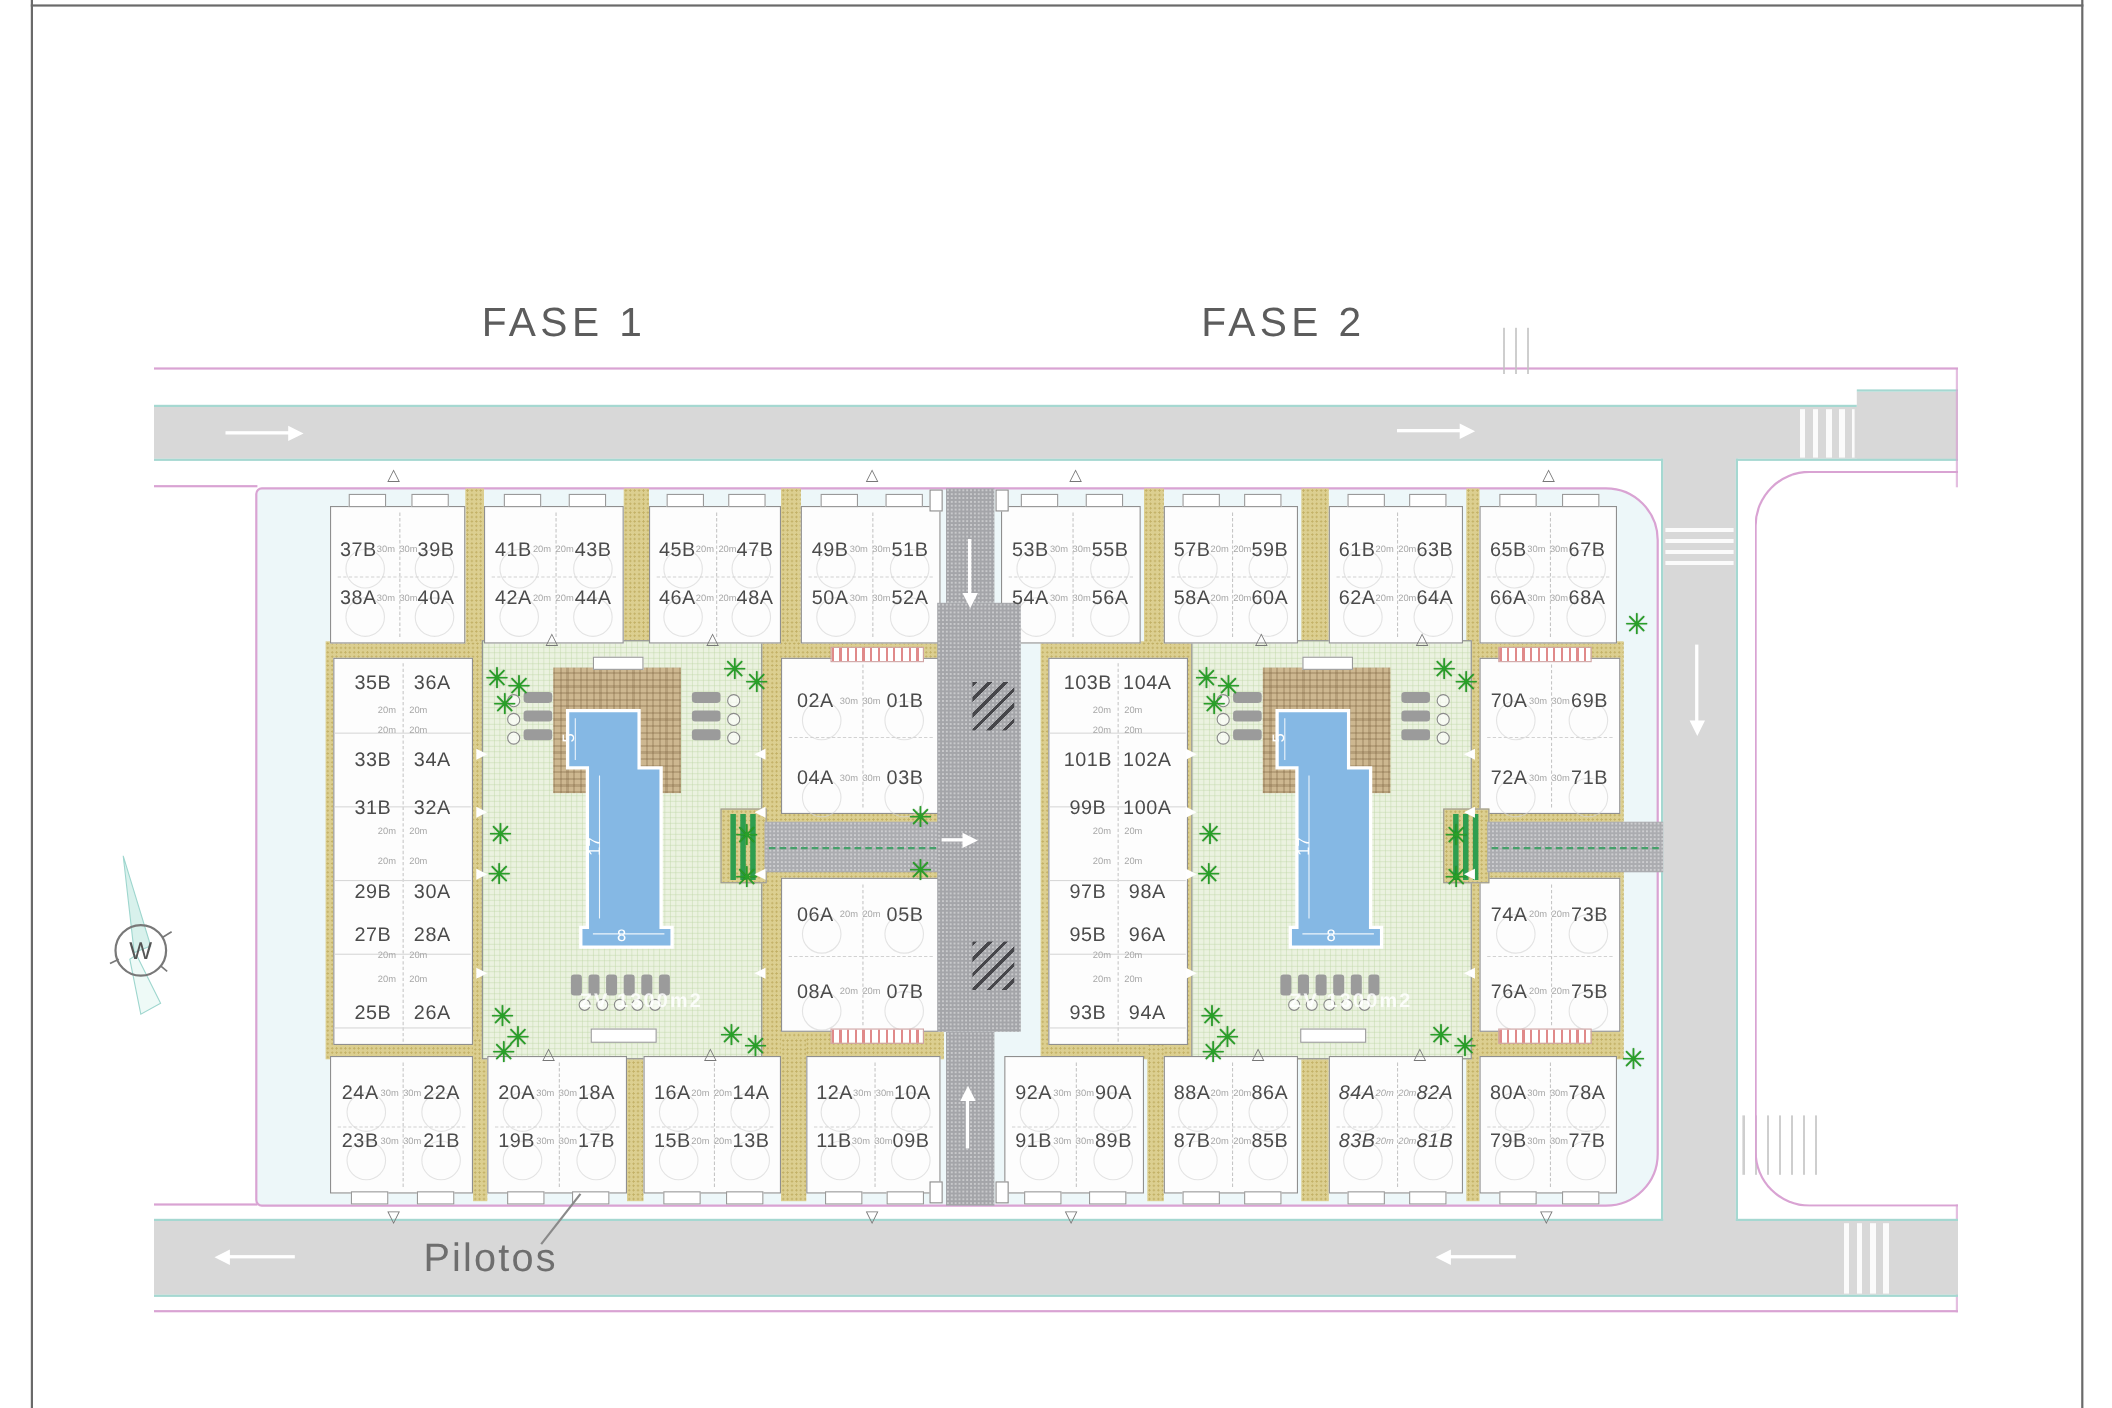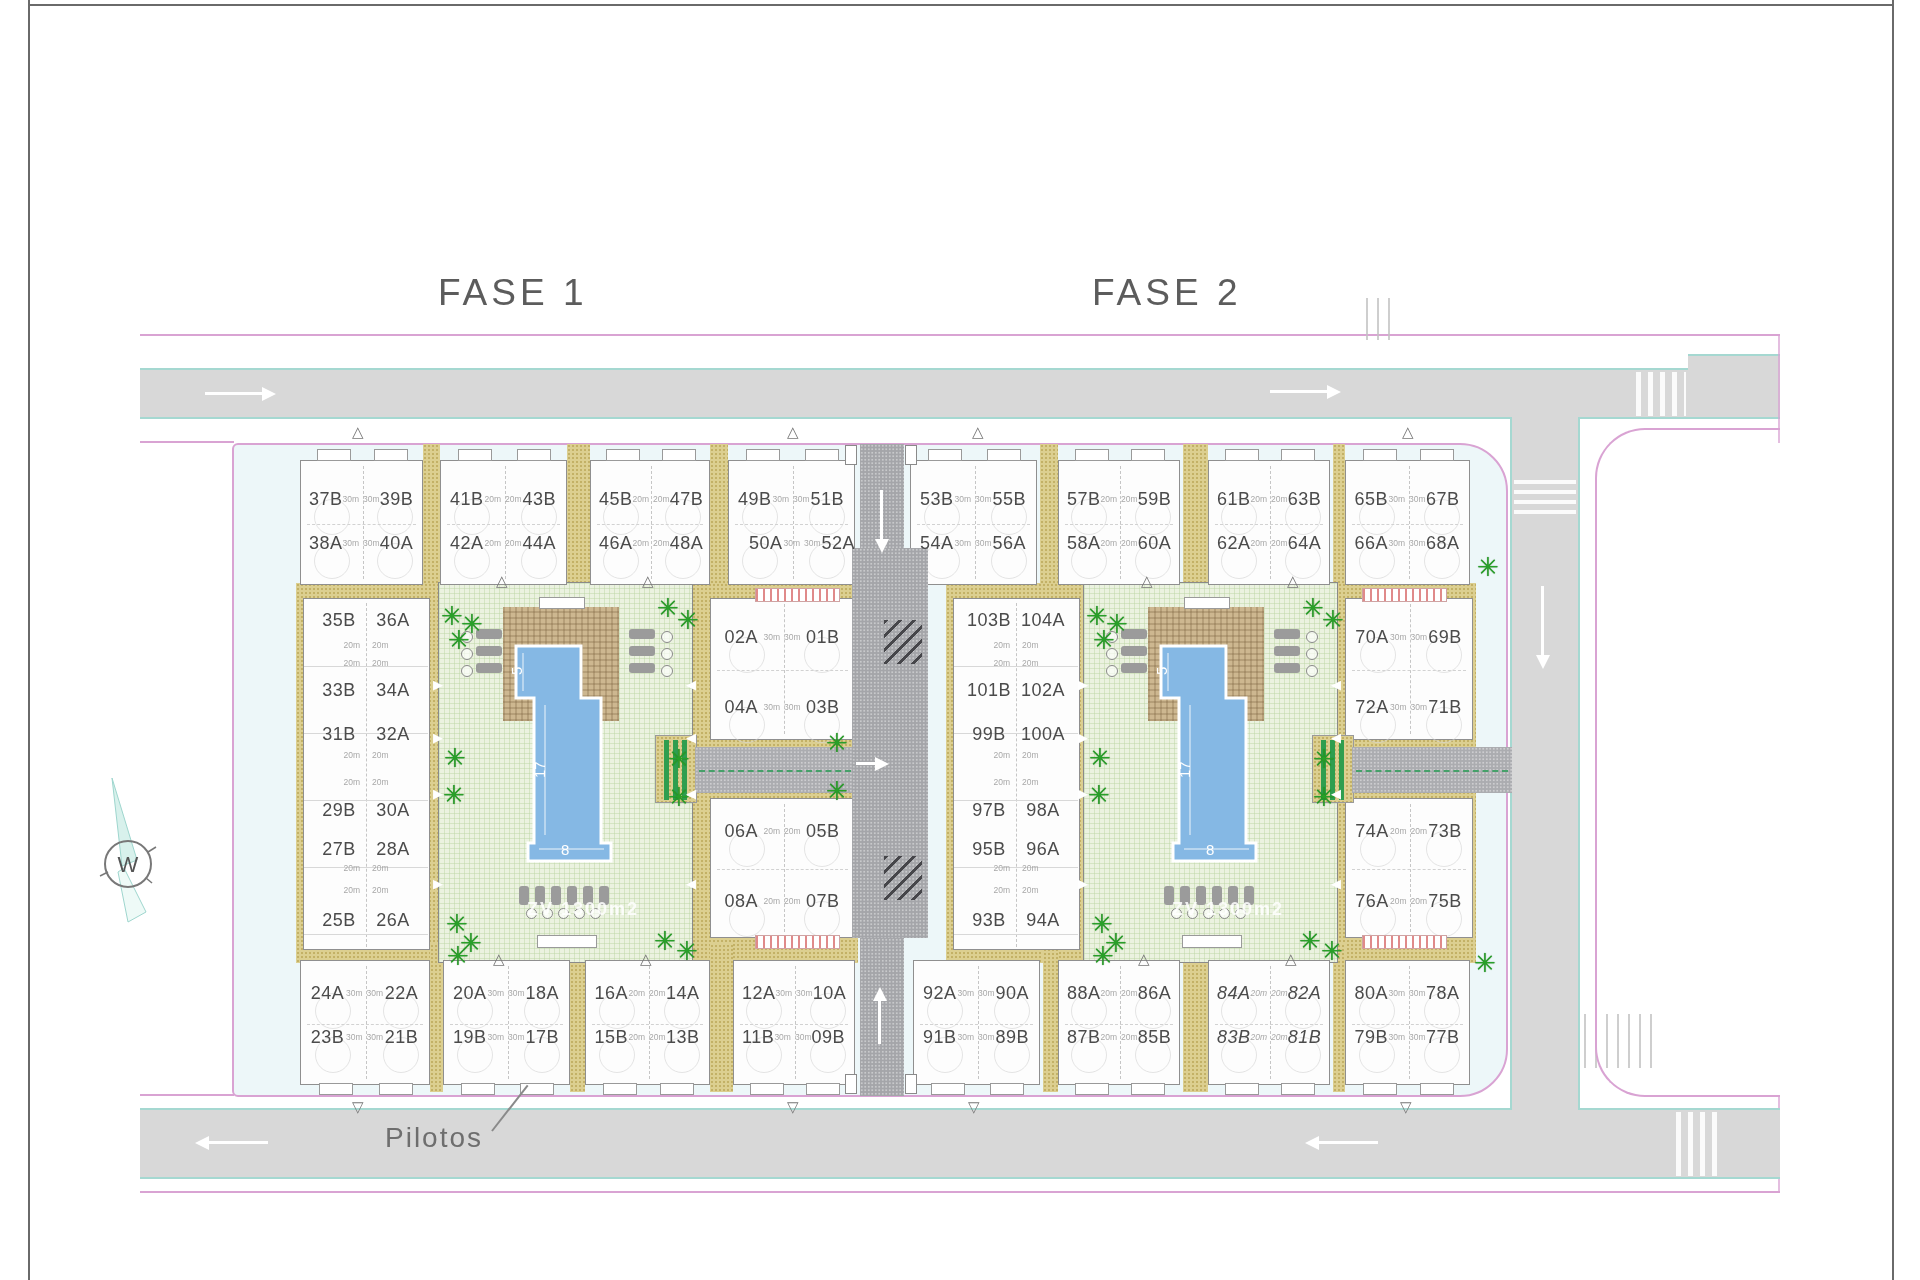--- a/index.html
+++ b/index.html
@@ -1,20 +1,20 @@
 <!DOCTYPE html>
 <html><head>
 <meta charset="utf-8">
 <style>
   html,body{margin:0;padding:0;background:#9a9a9a;}
   .canvas{position:relative;width:1920px;height:1280px;background:#ffffff;overflow:hidden;
           font-family:"Liberation Sans",sans-serif;}
   .sheetline{position:absolute;background:#6a6a6a;}
   .title{position:absolute;color:#5c5c5c;font-size:37px;letter-spacing:4px;font-weight:300;}
-  .pilotos{position:absolute;color:#6e6e6e;font-size:28px;letter-spacing:2px;}
+  .pilotos{position:absolute;color:#6e6e6e;font-size:36px;letter-spacing:2px;}
   .leader{position:absolute;width:58px;height:2px;background:#8a8a8a;transform:rotate(-52deg);transform-origin:left center;}
   
   .gray{position:absolute;background:#d8d8d8;}
   .croad{position:absolute;background-color:#a4a5a9;background-image:radial-gradient(rgba(255,255,255,.4) .8px,transparent .8px);background-size:3.5px 3.5px;}
   .walk{position:absolute;background-color:#abacb0;background-image:radial-gradient(rgba(255,255,255,.4) .8px,transparent .8px);background-size:3.5px 3.5px;}
   .walk.centerline::before{content:"";position:absolute;left:4px;right:4px;top:50%;border-top:2px dashed #46a06a;}
   .teal-h{position:absolute;height:2px;background:#a5d8d1;}
   .teal-v{position:absolute;width:2px;background:#a5d8d1;}
   .pink-h{position:absolute;height:2px;background:#d9a3d3;}
   .pink-v{position:absolute;width:2px;background:#d9a3d3;}
@@ -332,21 +332,21 @@
         <div class="dashv" style="left: 63.5px; top: 5px; width: 0px; height: 113px;"></div>
         <div class="dashh" style="left: 6px; top: 62.5px; width: 113px; height: 0px;"></div>
         <div class="urow" style="left: 0px; top: 26px; width: 124px; height: 24px;">
           <span class="ulabel uhalf">49B</span>
           <span class="usubs">
             <span class="usub">30m</span>
             <span class="usub">30m</span>
           </span>
           <span class="ulabel uhalf">51B</span>
         </div>
-        <div class="urow" style="left: 11px; top: 70px; width: 124px; height: 24px;">
+        <div class="urow" style="left: 0px; top: 70px; width: 124px; height: 24px;">
           <span class="ulabel uhalf">50A</span>
           <span class="usubs">
             <span class="usub">30m</span>
             <span class="usub">30m</span>
           </span>
           <span class="ulabel uhalf">52A</span>
         </div>
         <div class="porch" style="left: 17.29px; top: -12px; width: 34px; height: 12px;"></div>
         <div class="porch" style="left: 75.71px; top: -12px; width: 34px; height: 12px;"></div>
       </div>

